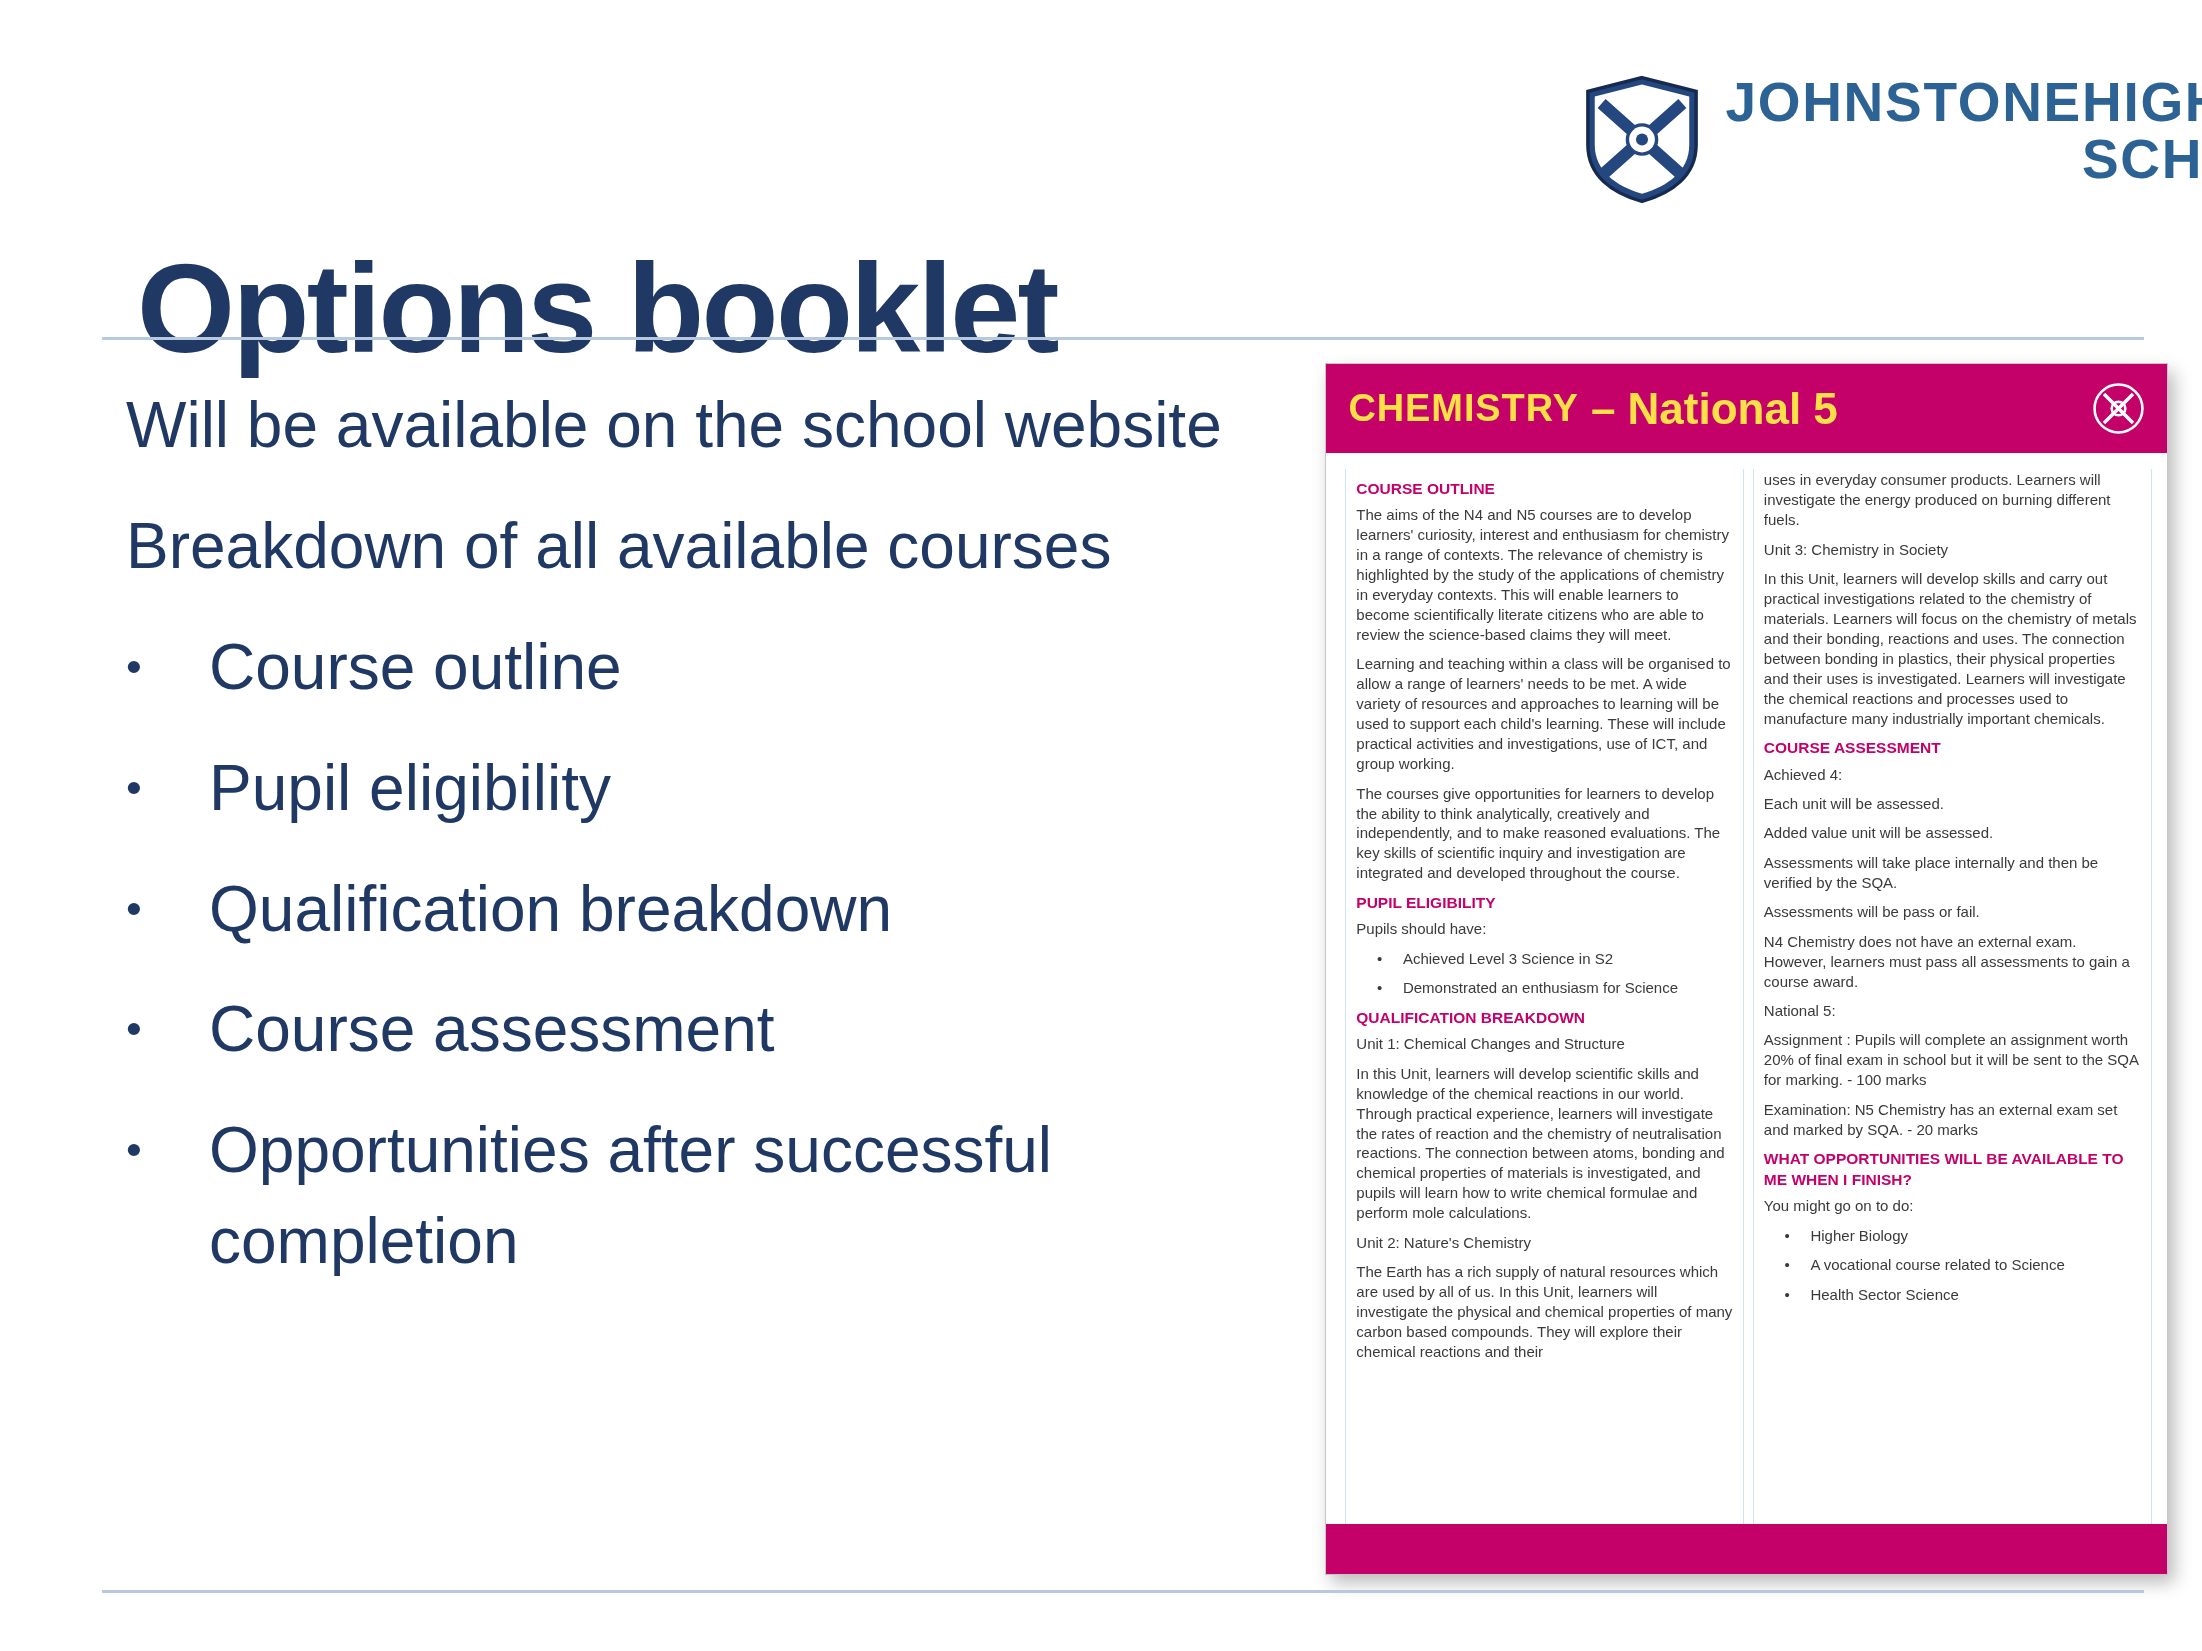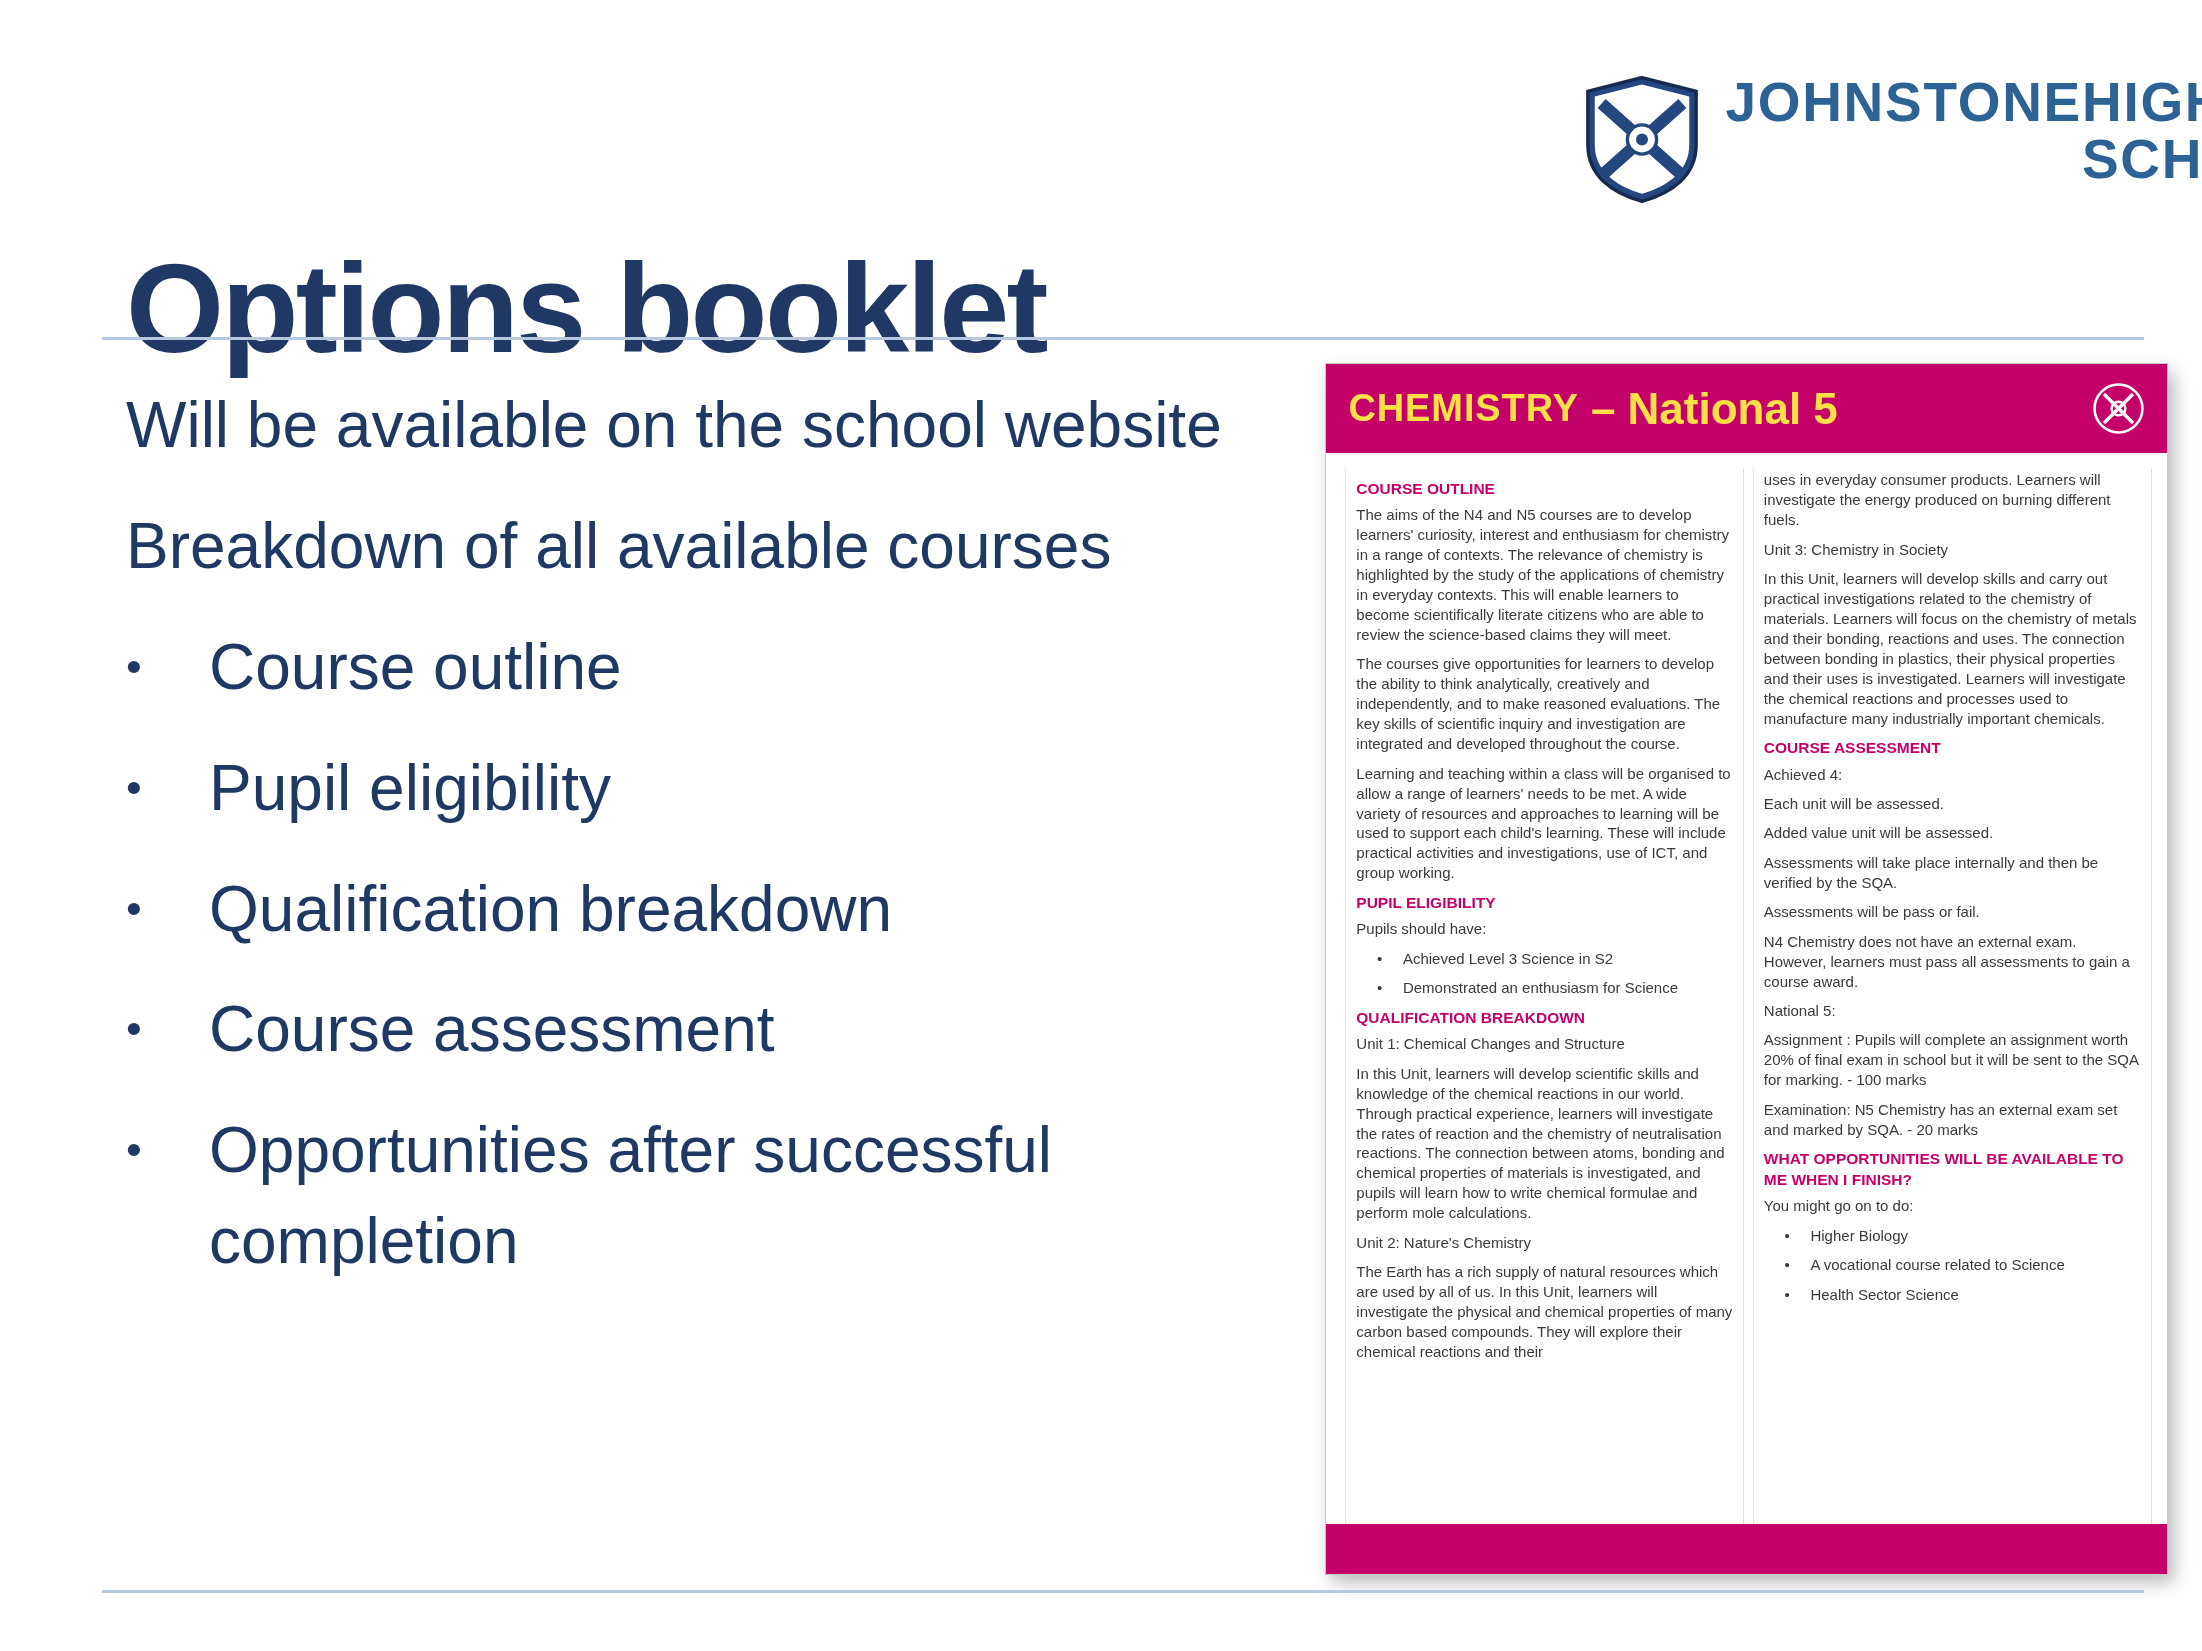--- a/index.html
+++ b/index.html
@@ -11,21 +11,21 @@
     --bktext:#3A3A3A;
     --bkguide:#CBE6EE;
   }
   html,body{margin:0;padding:0;}
   body{
     width:2203px;height:1652px;position:relative;overflow:hidden;
     background:#ffffff;font-family:"Liberation Sans",sans-serif;
   }
   
   .slide-title{
-    position:absolute;left:126px;top:162px;
+    position:absolute;left:137px;top:162px;
     font-size:126px;font-weight:bold;color:var(--navy);
     letter-spacing:-2.6px;line-height:1;
   }
   .top-rule{position:absolute;left:102px;right:59px;top:337px;height:2.6px;background:var(--rule);}
   .bottom-rule{position:absolute;left:102px;right:59px;top:1590px;height:2.6px;background:var(--rule);}
 
   
   .logo{position:absolute;left:1581px;top:74px;display:flex;gap:22.4px;align-items:flex-start;}
   .crest svg{width:122px;height:131px;display:block;}
   .logo-text{display:flex;flex-direction:row;}
@@ -138,22 +138,22 @@
         <circle cx="31" cy="31" r="28" fill="none" stroke="#FFFFFF" stroke-width="3"></circle>
         <path d="M14 14 L48 48 M48 14 L14 48" stroke="#FFFFFF" stroke-width="4"></path>
         <circle cx="31" cy="31" r="8" fill="none" stroke="#FFFFFF" stroke-width="3"></circle>
       </svg>
     </span>
   </div>
   <div class="bk-body">
     <div class="bk-col">
         <div class="blk heading">COURSE OUTLINE</div>
         <div class="blk para">The aims of the N4 and N5 courses are to develop learners' curiosity, interest and enthusiasm for chemistry in a range of contexts. The relevance of chemistry is highlighted by the study of the applications of chemistry in everyday contexts. This will enable learners to become scientifically literate citizens who are able to review the science-based claims they will meet.</div>
+        <div class="blk para">Learning and teaching within a class will be organised to allow a range of learners' needs to be met. A wide variety of resources and approaches to learning will be used to support each child's learning. These will include practical activities and investigations, use of ICT, and group working.</div>
         <div class="blk para">The courses give opportunities for learners to develop the ability to think analytically, creatively and independently, and to make reasoned evaluations. The key skills of scientific inquiry and investigation are integrated and developed throughout the course.</div>
-        <div class="blk para">Learning and teaching within a class will be organised to allow a range of learners' needs to be met. A wide variety of resources and approaches to learning will be used to support each child's learning. These will include practical activities and investigations, use of ICT, and group working.</div>
         <div class="blk heading">PUPIL ELIGIBILITY</div>
         <div class="blk para">Pupils should have:</div>
         <div class="blk bullet">
           <span class="bdot">•</span>
           <span class="btxt">Achieved Level 3 Science in S2</span>
         </div>
         <div class="blk bullet">
           <span class="bdot">•</span>
           <span class="btxt">Demonstrated an enthusiasm for Science</span>
         </div>

